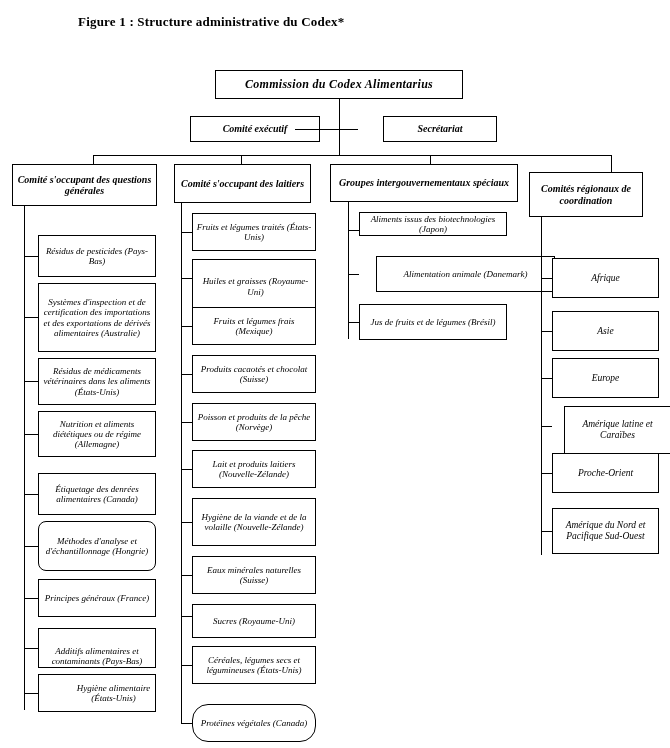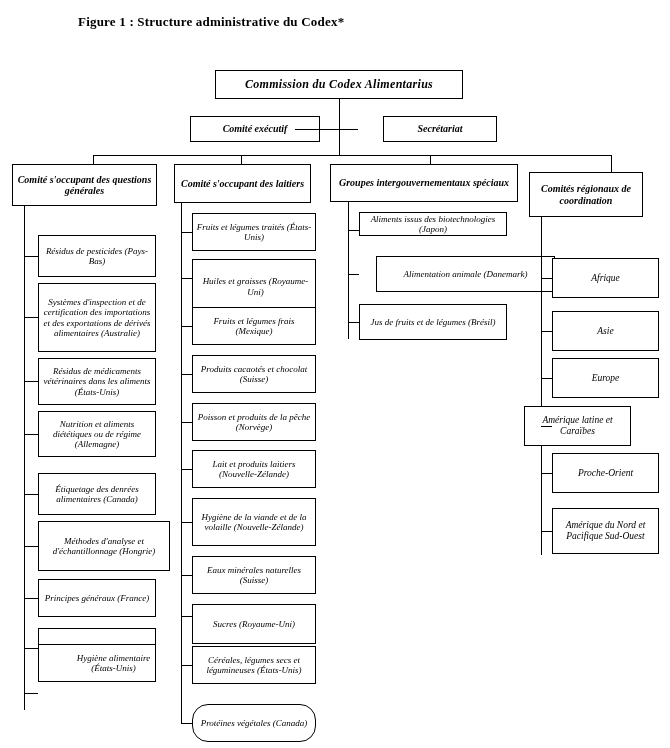--- a/index.html
+++ b/index.html
@@ -120,36 +120,36 @@
   <div class="box leaf" style="left:38px;top:411px;width:118px;height:46px;">
     <span>Nutrition et aliments diététiques ou de régime (Allemagne)</span>
     </div>
   <div class="ln h" style="left:24px;top:434px;width:14px;"></div>
 
   <div class="box leaf" style="left:38px;top:473px;width:118px;height:42px;">
     <span>Étiquetage des denrées alimentaires (Canada)</span>
     </div>
   <div class="ln h" style="left:24px;top:494px;width:14px;"></div>
 
-  <div class="box leaf" style="left:38px;top:521px;width:132px;height:50px;">
+  <div class="box leaf" style="left:38px;top:521px;width:118px;height:50px;border-radius:8px;">
     <span>Méthodes d'analyse et d'échantillonnage (Hongrie)</span>
     </div>
   <div class="ln h" style="left:24px;top:546px;width:14px;"></div>
 
   <div class="box leaf" style="left:38px;top:579px;width:118px;height:38px;">
     <span>Principes généraux (France)</span>
     </div>
   <div class="ln h" style="left:24px;top:598px;width:14px;"></div>
 
   <div class="box leaf" style="left:38px;top:628px;width:118px;height:40px;align-items:flex-end;">
     <span>Additifs alimentaires et contaminants (Pays-Bas)</span>
     </div>
   <div class="ln h" style="left:24px;top:648px;width:14px;"></div>
 
-  <div class="box leaf" style="left:38px;top:644px;width:118px;height:38px;padding-left:36px;">
+  <div class="box leaf" style="left:38px;top:674px;width:118px;height:38px;padding-left:36px;">
     <span>Hygiène alimentaire (États-Unis)</span>
     </div>
   <div class="ln h" style="left:24px;top:693px;width:14px;"></div>
 
   <div class="ln v" style="left:181px;top:203px;height:520px;"></div>
 
   <div class="box leaf" style="left:192px;top:213px;width:124px;height:38px;">
     <span>Fruits et légumes traités (États-Unis)</span>
     </div>
   <div class="ln h" style="left:181px;top:232px;width:11px;"></div>
@@ -182,21 +182,21 @@
   <div class="box leaf" style="left:192px;top:498px;width:124px;height:48px;">
     <span>Hygiène de la viande et de la volaille (Nouvelle-Zélande)</span>
     </div>
   <div class="ln h" style="left:181px;top:522px;width:11px;"></div>
 
   <div class="box leaf" style="left:192px;top:556px;width:124px;height:38px;">
     <span>Eaux minérales naturelles (Suisse)</span>
     </div>
   <div class="ln h" style="left:181px;top:575px;width:11px;"></div>
 
-  <div class="box leaf" style="left:192px;top:604px;width:124px;height:40px;justify-content:center;">
+  <div class="box leaf" style="left:192px;top:604px;width:124px;height:34px;justify-content:center;">
     <span>Sucres (Royaume-Uni)</span>
     </div>
   <div class="ln h" style="left:181px;top:616px;width:11px;"></div>
 
   <div class="box leaf" style="left:192px;top:646px;width:124px;height:38px;">
     <span>Céréales, légumes secs et légumineuses (États-Unis)</span>
     </div>
   <div class="ln h" style="left:181px;top:665px;width:11px;"></div>
 
   <div class="box leaf" style="left:192px;top:704px;width:124px;height:38px;border-radius:16px;">
@@ -231,21 +231,21 @@
   <div class="box leaf-reg" style="left:552px;top:311px;width:107px;height:40px;">
     <span>Asie</span>
     </div>
   <div class="ln h" style="left:541px;top:331px;width:11px;"></div>
 
   <div class="box leaf-reg" style="left:552px;top:358px;width:107px;height:40px;">
     <span>Europe</span>
     </div>
   <div class="ln h" style="left:541px;top:378px;width:11px;"></div>
 
-  <div class="box leaf-reg" style="left:524px;top:406px;width:107px;height:40px;">
+  <div class="box leaf-reg" style="left:564px;top:406px;width:107px;height:48px;">
     <span>Amérique latine et Caraïbes</span>
     </div>
   <div class="ln h" style="left:541px;top:426px;width:11px;"></div>
 
   <div class="box leaf-reg" style="left:552px;top:453px;width:107px;height:40px;">
     <span>Proche-Orient</span>
     </div>
   <div class="ln h" style="left:541px;top:473px;width:11px;"></div>
 
   <div class="box leaf-reg" style="left:552px;top:508px;width:107px;height:46px;">

